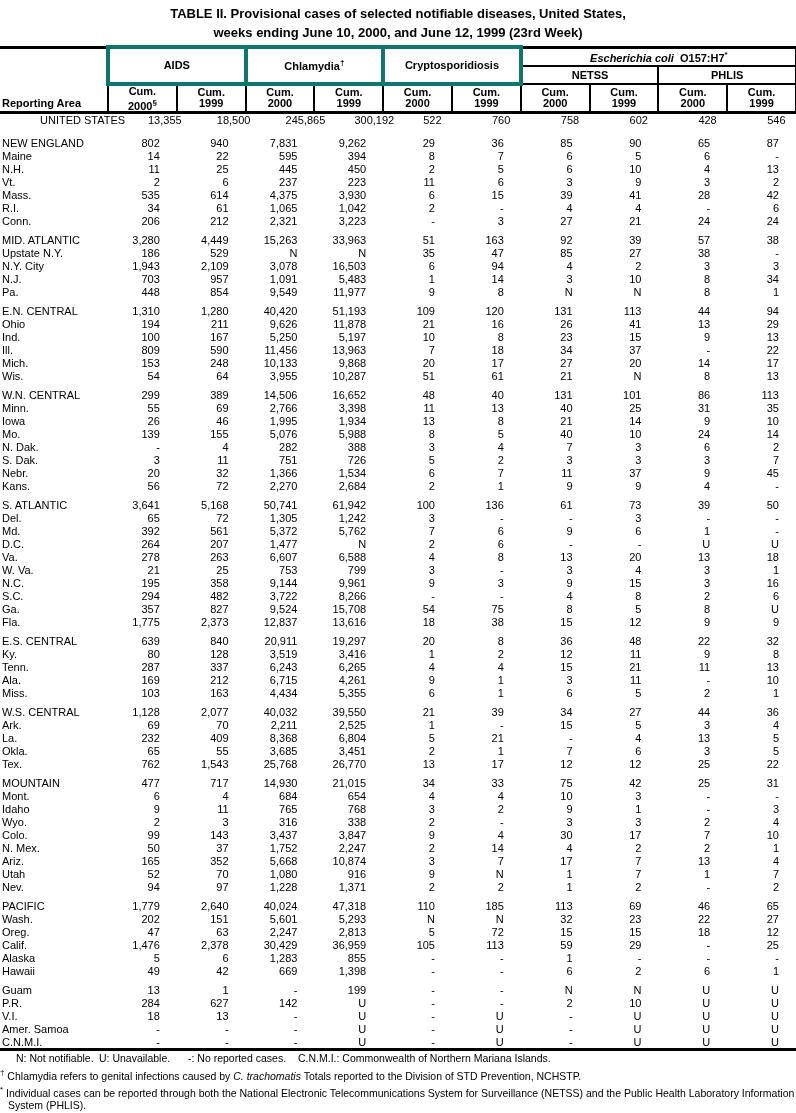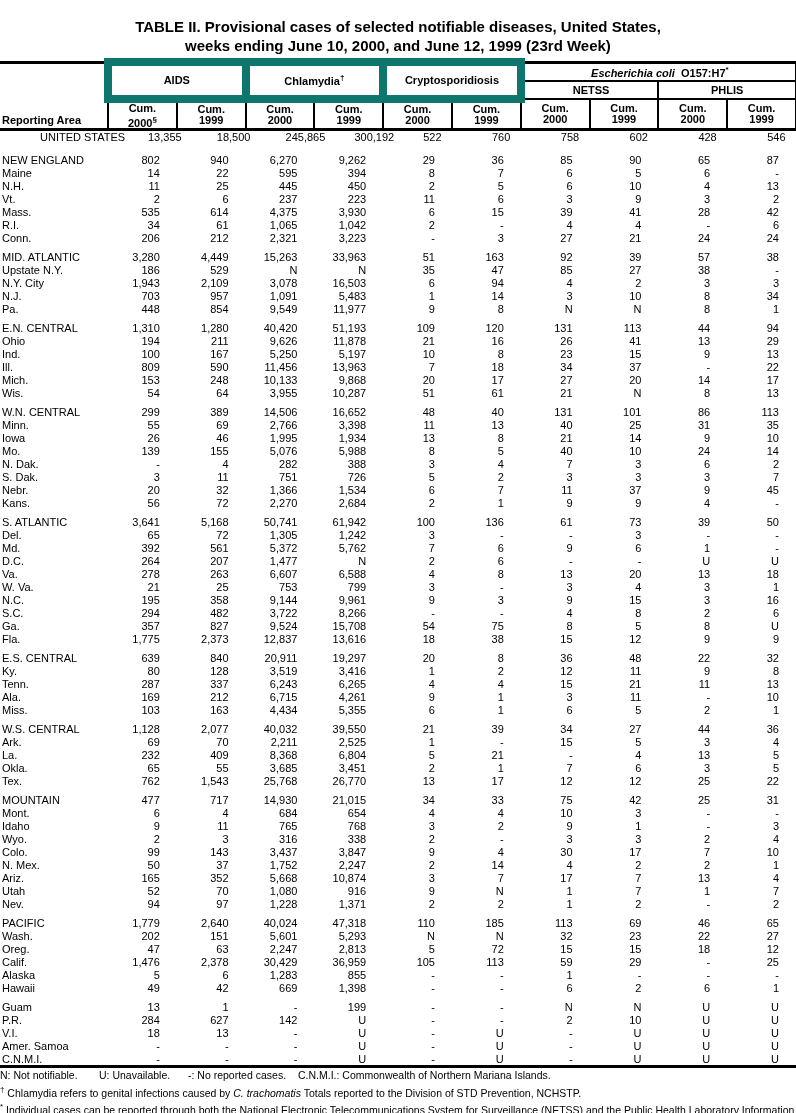--- a/index.html
+++ b/index.html
@@ -1,23 +1,23 @@
 <!DOCTYPE html>
 <html><head>
 <meta charset="utf-8">
 <style>
   html,body{margin:0;padding:0;background:#fff;color:#000;}
   body{width:796px;height:1113px;font-family:"Liberation Sans","DejaVu Sans",sans-serif;overflow:hidden;}
-  .title{ text-align:center;font-weight:bold;font-size:15px;line-height:19px;padding-top:17px;}
+  .title{ text-align:center;font-weight:bold;font-size:13px;line-height:19px;padding-top:4px;}
   table{border-collapse:collapse;table-layout:fixed;width:796px;margin-top:3px;
         border-top:3px solid #000;border-bottom:3px solid #000;}
   col.c-area{width:108px;}
   col.c-val{width:68.8px;}
   thead th{font-weight:bold;font-size:11px;padding:0;}
-  th.grp{border:8px solid #0f766e;vertical-align:middle;}
+  th.grp{border:4px solid #0f766e;vertical-align:middle;}
   th.ecoli{border:2px solid #000;font-weight:bold;height:16px;}
   th.ecoli i{font-weight:bold;}
   th.sub{border:2px solid #000;border-bottom:3px solid #000;line-height:11px;height:22px;}
   td.ra-head{border:none;border-bottom:3px solid #000000;vertical-align:bottom;
              font-weight:bold;font-size:11px;padding:0 0 2px 2px;text-align:left;}
   sup{font-size:8px;}
   tbody td{font-size:11px;height:13px;padding:0;white-space:nowrap;}
   td.area{text-align:left;padding-left:2px;}
   td.val{text-align:right;padding-right:17px;}
   tr.spacer td{height:6px;}
@@ -88,21 +88,21 @@
         <td class="val">428</td>
         <td class="val">546</td>
       </tr>
       <tr class="spacer">
         <td colspan="11"></td>
       </tr>
       <tr>
         <td class="area">NEW ENGLAND</td>
         <td class="val">802</td>
         <td class="val">940</td>
-        <td class="val">6,270</td>
+        <td class="val">7,831</td>
         <td class="val">9,262</td>
         <td class="val">29</td>
         <td class="val">36</td>
         <td class="val">85</td>
         <td class="val">90</td>
         <td class="val">65</td>
         <td class="val">87</td>
       </tr>
       <tr>
         <td class="area">Maine</td>
@@ -974,21 +974,21 @@
         <td class="val">-</td>
         <td class="val">U</td>
         <td class="val">U</td>
         <td class="val">U</td>
       </tr>
     </tbody>
 </table>
 
 <div class="footer">
   <div class="legend">
-    <span style="left:0">N: Not notifiable.</span>
+    <span style="left:16px">N: Not notifiable.</span>
     <span style="left:99px">U: Unavailable.</span>
     <span style="left:188px">-: No reported cases.</span>
     <span style="left:298px">C.N.M.I.: Commonwealth of Northern Mariana Islands.</span>
   </div>
   <div>
       <div class="fn"><sup>†</sup> Chlamydia refers to genital infections caused by <i>C. trachomatis</i> Totals reported to the Division of STD Prevention, NCHSTP.</div>
       <div class="fn"><sup>*</sup> Individual cases can be reported through both the National Electronic Telecommunications System for Surveillance (NETSS) and the Public Health Laboratory Information System (PHLIS).</div>
       <div class="fn"><sup>§</sup> Updated monthly from reports to the Division of HIV/AIDS Prevention — Surveillance and Epidemiology, National Center for HIV, STD, and TB Prevention. Last update April 30, 2000.</div>
     </div>
 </div>

